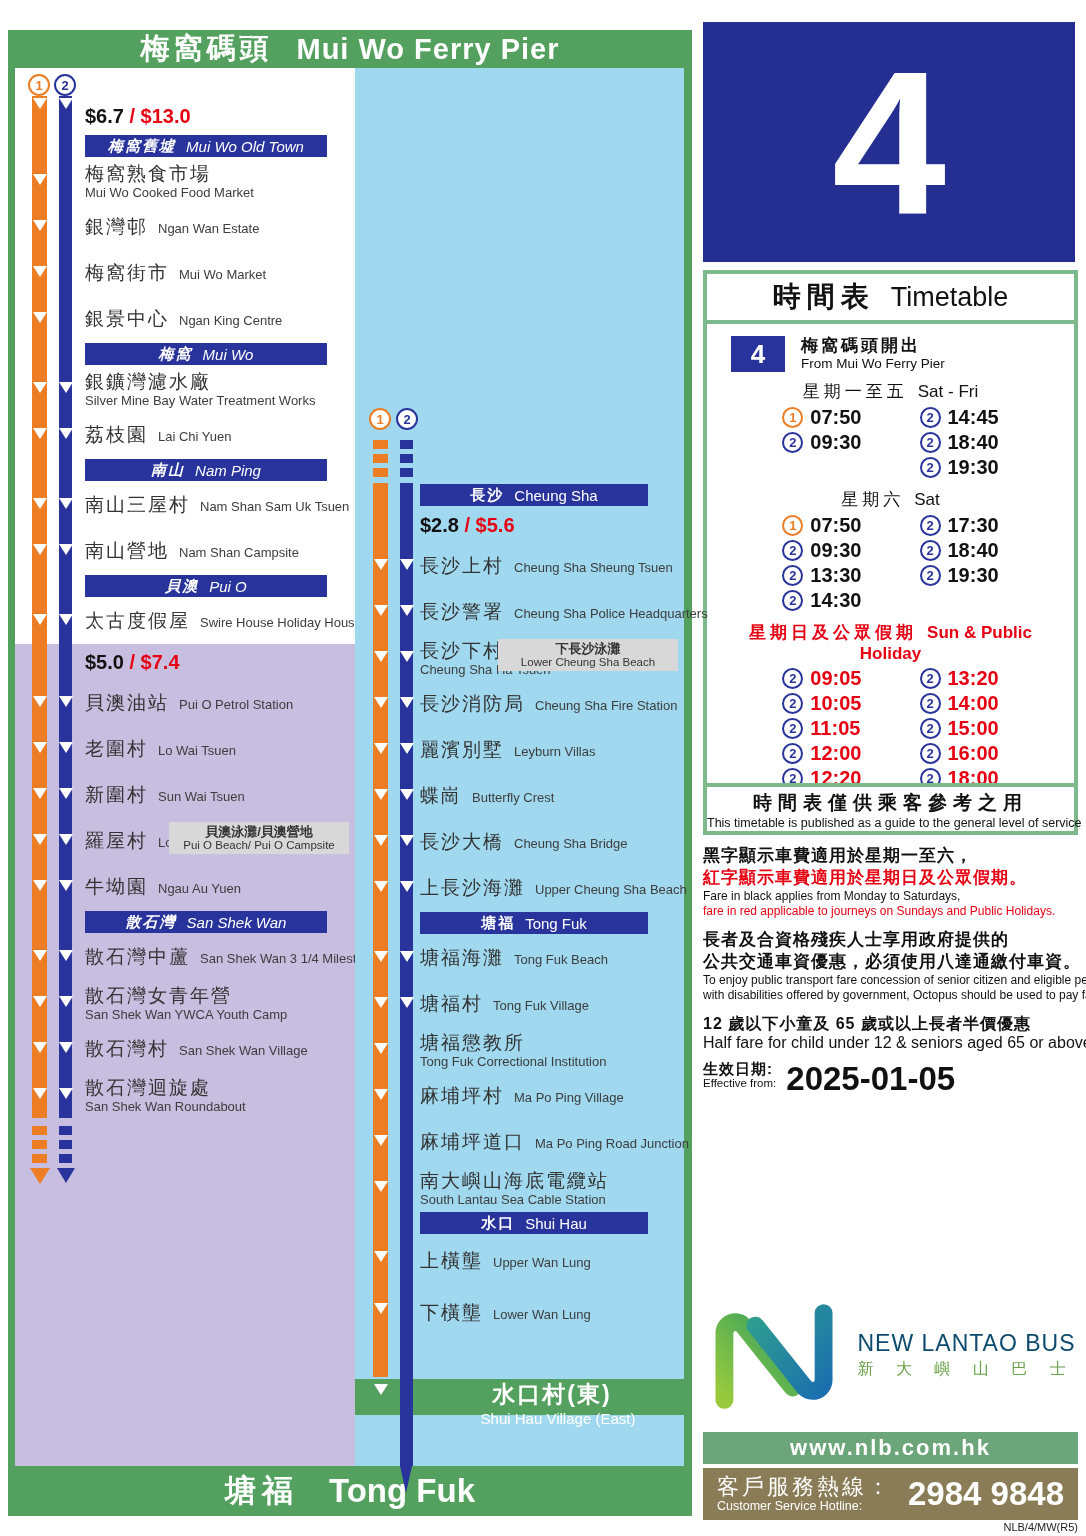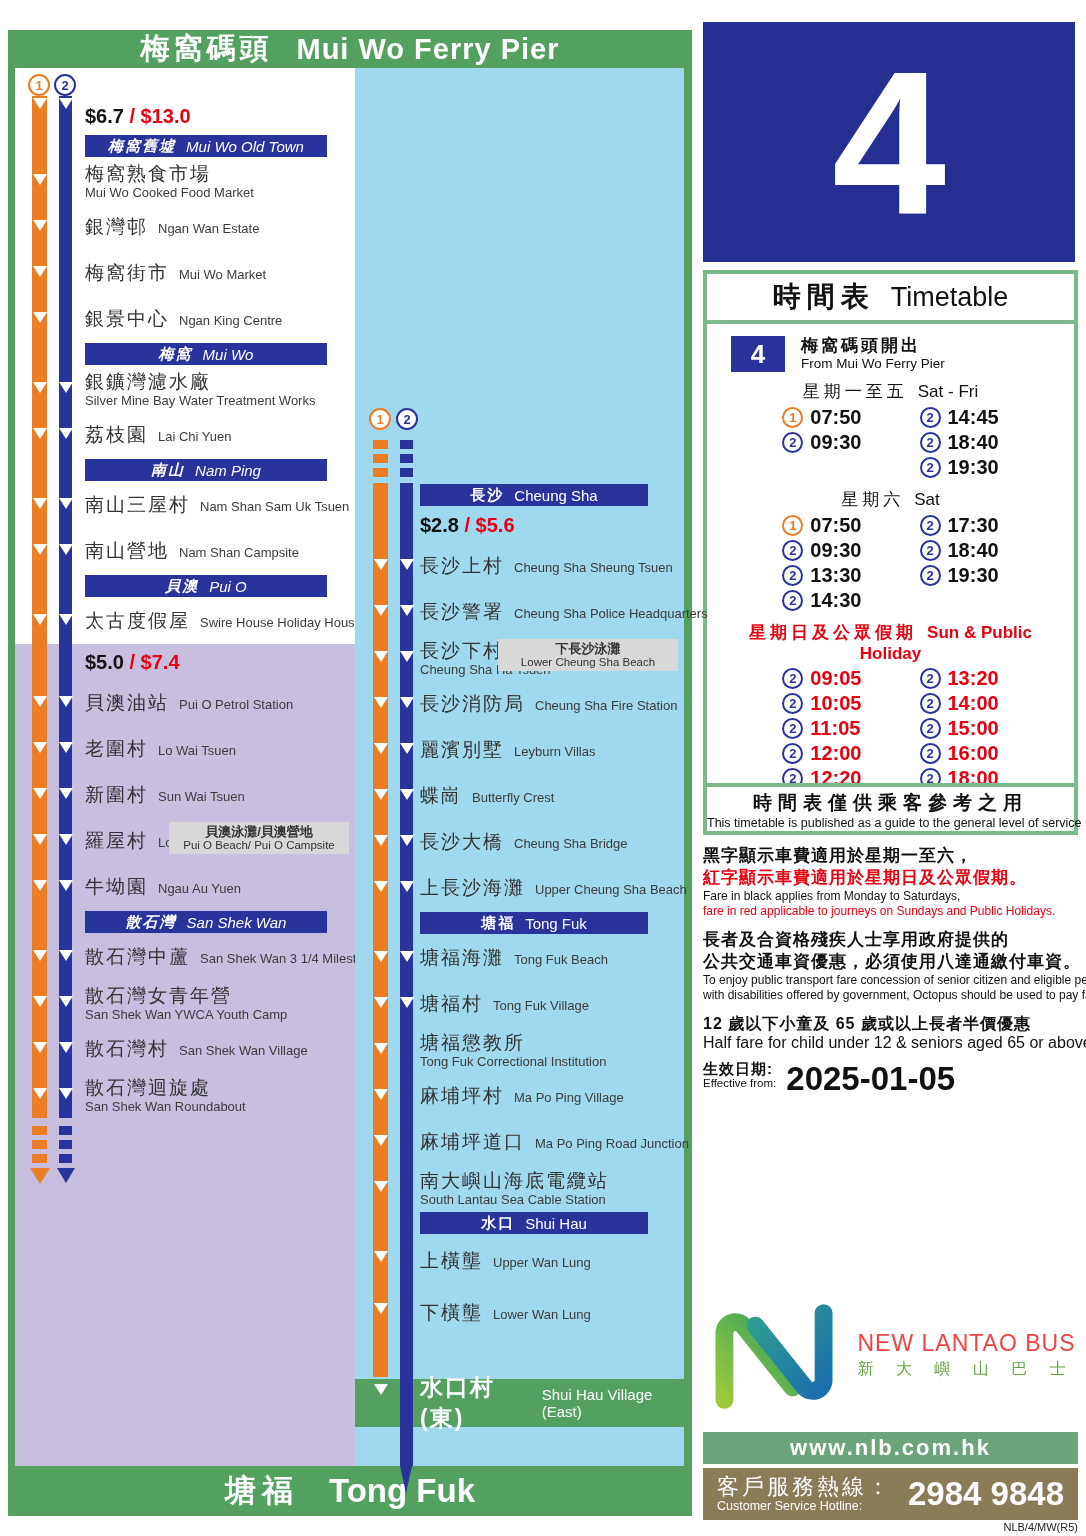--- a/index.html
+++ b/index.html
@@ -55,21 +55,21 @@
     border-top:11px solid #fff;}
   .arr{position:absolute;top:16px;z-index:3;}
   .col-left .arr.o{left:17.5px;}  .col-left .arr.b{left:43.5px;}
   .col-mid .arr.o{left:18.5px;}   .col-mid .arr.b{left:44.5px;}
   .circ{position:absolute;width:18px;height:18px;border-radius:50%;background:#fff;
     display:flex;align-items:center;justify-content:center;font-size:13px;font-weight:bold;z-index:3;}
   .circ.o{border:2.5px solid #ec7d24;color:#ec7d24;}
   .circ.b{border:2.5px solid #28339b;color:#28339b;}
   .dash{position:absolute;height:9px;}
   .tri-end{position:absolute;width:0;height:0;}
-  .terminus{height:48px;background:#54a15f;position:relative;display:flex;align-items:center;}
+  .terminus{height:36px;background:#54a15f;position:relative;display:flex;align-items:center;flex-direction:column;}
   .terminus .tzh{font-size:23px;color:#fff;font-weight:bold;letter-spacing:2px;}
   .terminus .ten{font-size:15px;color:#fff;margin-left:12px;}
   .terminus .railseg{position:absolute;left:45px;top:0;bottom:0;width:13px;background:#28339b;}
   .terminus .warr{position:absolute;left:18.5px;top:5px;}
   .tail{position:absolute;left:45px;bottom:-27px;width:0;height:0;z-index:6;
     border-left:6.5px solid transparent;border-right:6.5px solid transparent;border-top:27px solid #28339b;}
   
   .big4{position:absolute;left:703px;top:22px;width:372px;height:240px;background:#242f91;
     display:flex;align-items:center;justify-content:center;}
   .big4 span{color:#fff;font-size:205px;font-weight:bold;line-height:1;}
@@ -106,21 +106,21 @@
   .notes .zh{font-size:17px;font-weight:bold;line-height:22px;letter-spacing:1px;white-space:nowrap;}
   .notes .en{font-size:12px;line-height:15px;white-space:nowrap;}
   .notes .red{color:#e60012;}
   .notes .gap{height:10px;}
   .effective{display:flex;gap:10px;margin-top:10px;}
   .effective .lab .zh{font-size:15px;}
   .effective .lab .en{font-size:11.5px;}
   .effective .date{font-size:33px;font-weight:bold;color:#111;}
   .logo{position:absolute;left:703px;top:1285px;width:375px;height:140px;
     display:flex;align-items:center;justify-content:center;gap:14px;}
-  .logo-text .l1{color:#ef4444;font-size:23px;letter-spacing:1px;}
+  .logo-text .l1{color:#0c4a6e;font-size:23px;letter-spacing:1px;}
   .logo-text .l2{color:#6aa24a;font-size:16px;letter-spacing:9px;margin-top:2px;}
   .webbar{position:absolute;left:703px;top:1432px;width:375px;height:32px;background:#6ca57a;
     display:flex;align-items:center;justify-content:center;}
   .webbar span{color:#fff;font-size:22px;font-weight:bold;letter-spacing:2px;}
   .hotbar{position:absolute;left:703px;top:1468px;width:375px;height:52px;background:#8a7c56;
     display:flex;align-items:center;padding:0 14px;box-sizing:border-box;gap:12px;}
   .hotbar .hzh{color:#fff;font-size:22px;letter-spacing:3px;line-height:24px;}
   .hotbar .hen{color:#fff;font-size:12.5px;line-height:14px;}
   .hotbar .num{color:#fff;font-size:33px;font-weight:bold;margin-left:auto;}
   .code{position:absolute;right:8px;top:1521px;font-size:11px;color:#222;}

